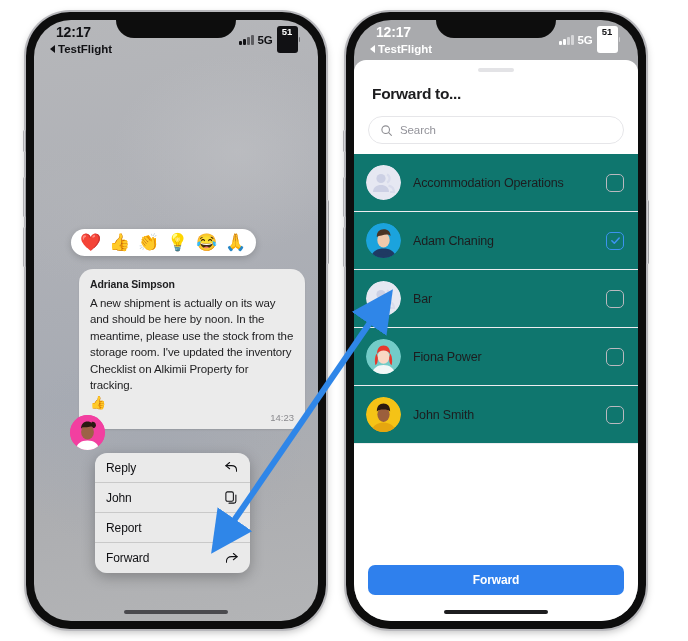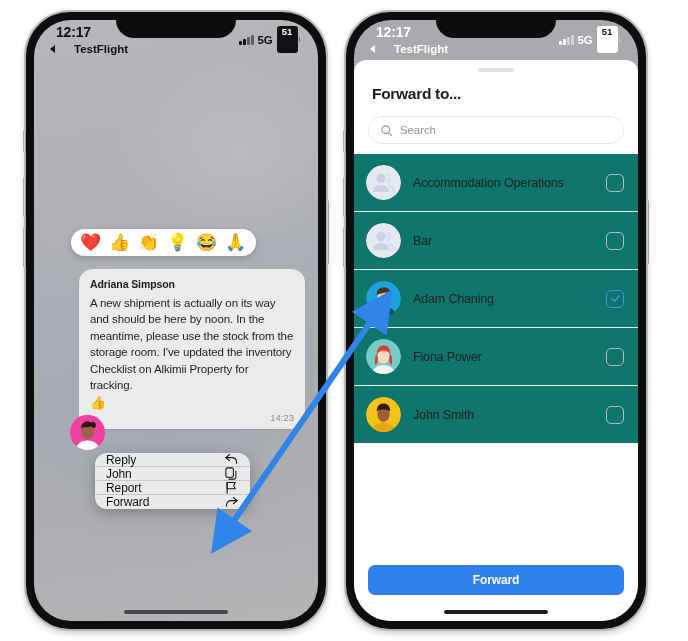--- a/index.html
+++ b/index.html
@@ -66,21 +66,21 @@
   .sb-bars i:nth-child(4) { height: 10px; }
   .sb-5g { font-size: 11.5px; font-weight: bold; letter-spacing: -.2px; }
   .sb-batt {
     border-radius: 3px; padding: 0 2px; font-size: 9.5px; font-weight: bold;
     line-height: 12px; height: 27px; min-width: 21px; text-align: center;
   }
   .sb-batt-cap { width: 1.5px; height: 5px; border-radius: 0 1px 1px 0; }
 
   .backlink {
     position: absolute; left: 16px; top: 23px;
-    font-size: 11.5px; font-weight: bold; display: flex; align-items: center; gap: 19px;
+    font-size: 11.5px; font-weight: bold; display: flex; align-items: center; gap: 3px;
   }
   .backlink .tri {
     width: 0; height: 0; border-top: 4px solid transparent;
     border-bottom: 4px solid transparent; border-right: 5px solid currentColor;
   }
 
   
   .chat-bg {
     position: absolute; inset: 0;
     background:
@@ -125,21 +125,21 @@
   }
 
   .ctx-menu {
     position: absolute; left: 61px; top: 433px; width: 155px;
     background: rgba(236,236,236,.96);
     border-radius: 12px; overflow: hidden;
     box-shadow: 0 4px 14px rgba(0,0,0,.26);
     backdrop-filter: blur(8px);
   }
   .ctx-item {
-    height: 14px; display: flex; align-items: center;
+    height: 30px; display: flex; align-items: center;
     justify-content: space-between; padding: 0 11px;
     font-size: 12px; color: #111114; letter-spacing: -.1px;
     border-bottom: .5px solid rgba(0,0,0,.14);
   }
   .ctx-item:last-child { border-bottom: none; }
   .ctx-item svg { flex: none; }
 
   
   .sheet-bg { position: absolute; inset: 0; background: #a9aaad; }
   .sheet {
@@ -343,47 +343,47 @@
             </svg>
           </div>
           <div class="c-name">Accommodation Operations</div>
           <div class="c-check"></div>
         </div>
 
 
         <div class="contact-row">
           <div class="c-avatar">
             <svg width="35" height="35" viewBox="0 0 35 35">
+              <circle cx="17.5" cy="17.5" r="17.5" fill="#1ba3dd"></circle>
+              <path d="M5 35c.6-6 5.6-9.4 12.5-9.4S29.4 29 30 35z" fill="#1f3a63"></path>
+              <ellipse cx="17.5" cy="17" rx="6.2" ry="7.4" fill="#f0c9ab"></ellipse>
+              <path d="M10.9 14.2c-.5-5.2 2.6-8 6.8-8 4.1 0 6.9 2.7 6.8 6.8-2.2-2.3-5.6-1.3-9-.6-1.8.4-3.9.6-4.6 1.8z" fill="#4a3424"></path>
+              <path d="M12 26.5c1.6 1.8 3.4 2.6 5.5 2.6s3.9-.8 5.5-2.6l-2 5h-7z" fill="#1f3a63"></path>
+            </svg>
+          </div>
+          <div class="c-name">Adam Chaning</div>
+          <div class="c-check on">
+            <svg width="11" height="11" viewBox="0 0 24 24" fill="none" stroke="#3c93f0" stroke-width="3.4" stroke-linecap="round" stroke-linejoin="round">
+              <path d="M4 12.5l5.5 5.5L20 6.5"></path>
+            </svg>
+          </div>
+        </div>
+
+        <div class="contact-row">
+          <div class="c-avatar">
+            <svg width="35" height="35" viewBox="0 0 35 35">
               <circle cx="17.5" cy="17.5" r="17.5" fill="#e6e8f2"></circle>
               <circle cx="15" cy="13.5" r="4.6" fill="#ccd0e4"></circle>
               <path d="M7 27c0-4.6 3.6-7 8-7s8 2.4 8 7z" fill="#ccd0e4"></path>
               <path d="M21 9.6a4.4 4.4 0 0 1 0 8" fill="none" stroke="#d9dcec" stroke-width="2.2"></path>
               <path d="M22.5 20.6c3.2.7 5.5 3 5.5 6.4h-4" fill="none" stroke="#d9dcec" stroke-width="2.2"></path>
             </svg>
           </div>
           <div class="c-name">Bar</div>
           <div class="c-check"></div>
-        </div>
-
-        <div class="contact-row">
-          <div class="c-avatar">
-            <svg width="35" height="35" viewBox="0 0 35 35">
-              <circle cx="17.5" cy="17.5" r="17.5" fill="#1ba3dd"></circle>
-              <path d="M5 35c.6-6 5.6-9.4 12.5-9.4S29.4 29 30 35z" fill="#1f3a63"></path>
-              <ellipse cx="17.5" cy="17" rx="6.2" ry="7.4" fill="#f0c9ab"></ellipse>
-              <path d="M10.9 14.2c-.5-5.2 2.6-8 6.8-8 4.1 0 6.9 2.7 6.8 6.8-2.2-2.3-5.6-1.3-9-.6-1.8.4-3.9.6-4.6 1.8z" fill="#4a3424"></path>
-              <path d="M12 26.5c1.6 1.8 3.4 2.6 5.5 2.6s3.9-.8 5.5-2.6l-2 5h-7z" fill="#1f3a63"></path>
-            </svg>
-          </div>
-          <div class="c-name">Adam Chaning</div>
-          <div class="c-check on">
-            <svg width="11" height="11" viewBox="0 0 24 24" fill="none" stroke="#3c93f0" stroke-width="3.4" stroke-linecap="round" stroke-linejoin="round">
-              <path d="M4 12.5l5.5 5.5L20 6.5"></path>
-            </svg>
-          </div>
         </div>
 
 
         <div class="contact-row">
           <div class="c-avatar">
             <svg width="35" height="35" viewBox="0 0 35 35">
               <circle cx="17.5" cy="17.5" r="17.5" fill="#73ccc8"></circle>
               <path d="M6 35c.6-5.6 5.4-9 11.5-9s10.9 3.4 11.5 9z" fill="#f2f7f6"></path>
               <ellipse cx="17.5" cy="17.8" rx="5.9" ry="7" fill="#fad8c4"></ellipse>
               <path d="M11.2 15c-.5-5.4 2.5-8.6 6.4-8.6 4 0 6.9 3.2 6.4 8.6-1-2.4-3.4-3.6-6.4-3.6s-5.4 1.2-6.4 3.6z" fill="#e8382c"></path>

